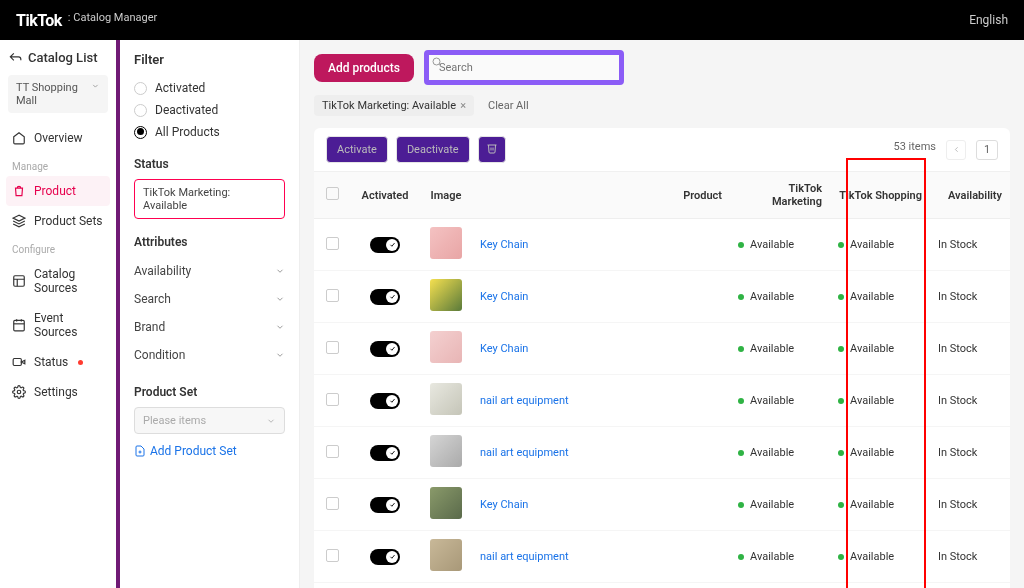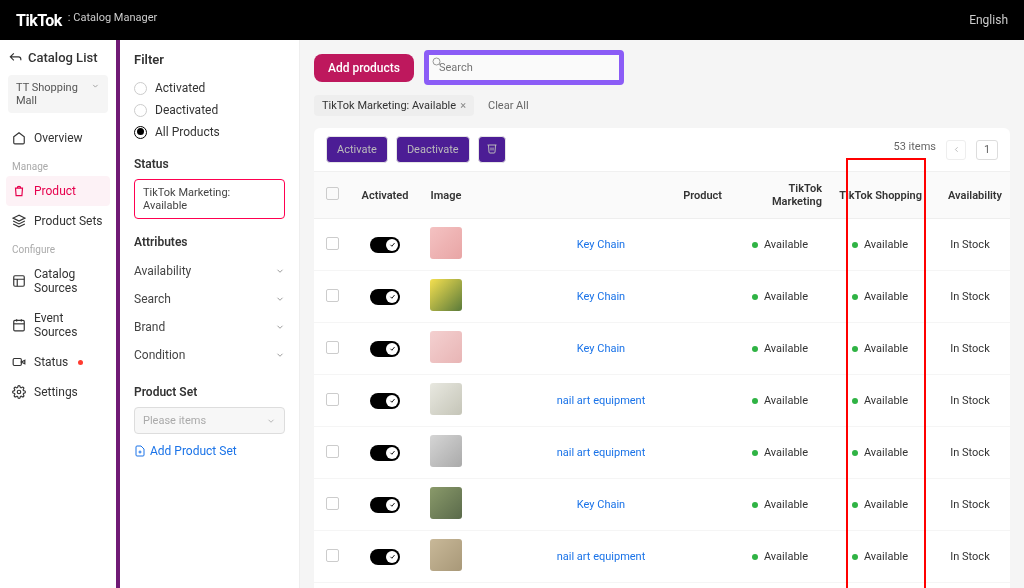--- a/index.html
+++ b/index.html
@@ -46,21 +46,21 @@
 .card { background: #fff; border-radius: 6px; overflow: hidden; }
 .bulk-row { display: flex; align-items: center; justify-content: space-between; padding: 8px 12px; border-bottom: 1px solid #f0f0f0; }
 .bulk-left { display: flex; gap: 8px; }
 .btn-ghost { background: #4c1d95; border: 1px solid #e5e5e5; color: #bbb; padding: 5px 10px; border-radius: 4px; font-size: 11px; cursor: not-allowed; }
 .btn-ghost.icon-only { padding: 5px 7px; }
 .pager-right { display: flex; gap: 10px; font-size: 11px; color: #666; }
 .pager-btn { width: 20px; height: 20px; border: 1px solid #eee; border-radius: 3px; display: flex; align-items: center; justify-content: center; cursor: pointer; color: #aaa; }
 .pager-num { width: 22px; height: 20px; border: 1px solid #ddd; border-radius: 3px; display: flex; align-items: center; justify-content: center; font-size: 11px; }
 table { width: 100%; border-collapse: collapse; }
 th { text-align: right; font-size: 11px; font-weight: 600; color: #333; padding: 10px 8px; background: #fafafa; border-bottom: 1px solid #eee; }
-td { padding: 8px; font-size: 11px; border-bottom: 1px solid #f5f5f5; vertical-align: middle; text-align: center; }
+td { padding: 8px; font-size: 11px; border-bottom: 1px solid #f5f5f5; vertical-align: middle; }
 .th-check, .td-check { width: 36px; text-align: center; }
 .th-act, .td-act { width: 70px; text-align: center; }
 .th-img, .td-img { width: 52px; text-align: center; }
 .checkbox { width: 13px; height: 13px; border: 1px solid #ccc; border-radius: 2px; display: inline-block; }
 .toggle { width: 30px; height: 16px; background: #000; border-radius: 8px; position: relative; display: inline-flex; align-items: center; justify-content: flex-end; padding: 0 2px; }
 .toggle-knob { width: 12px; height: 12px; background: #fff; border-radius: 50%; display: flex; align-items: center; justify-content: center; }
 .toggle-check { width: 7px; height: 7px; stroke: #000; stroke-width: 3; fill: none; }
 .thumb { width: 32px; height: 32px; border-radius: 3px; background: #ddd; display: inline-block; position: relative; overflow: hidden; }
 .product-link { color: #1a73e8; text-decoration: none; }
 .status-cell { white-space: nowrap; }

